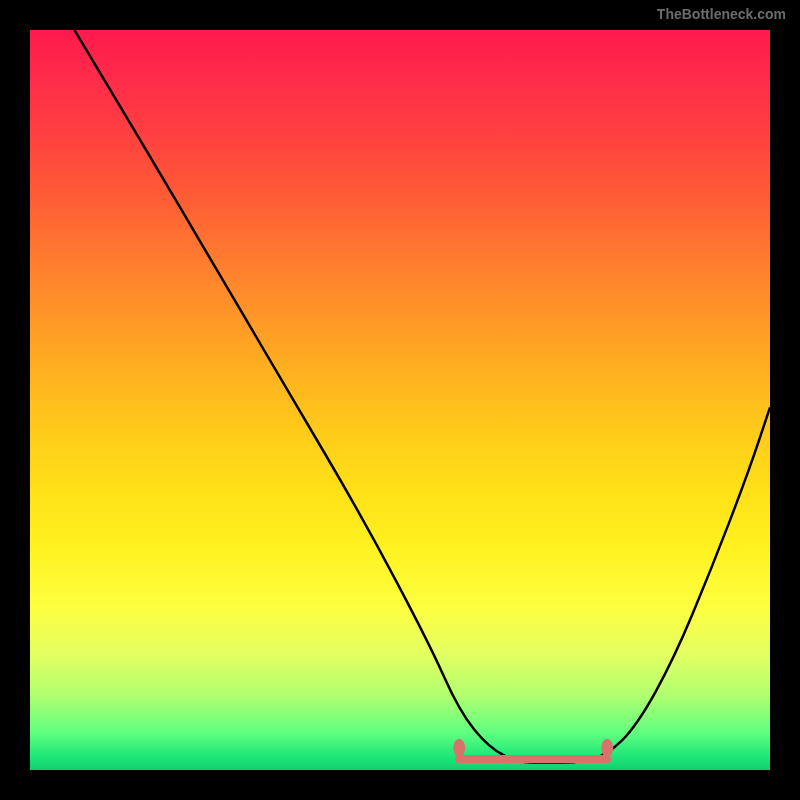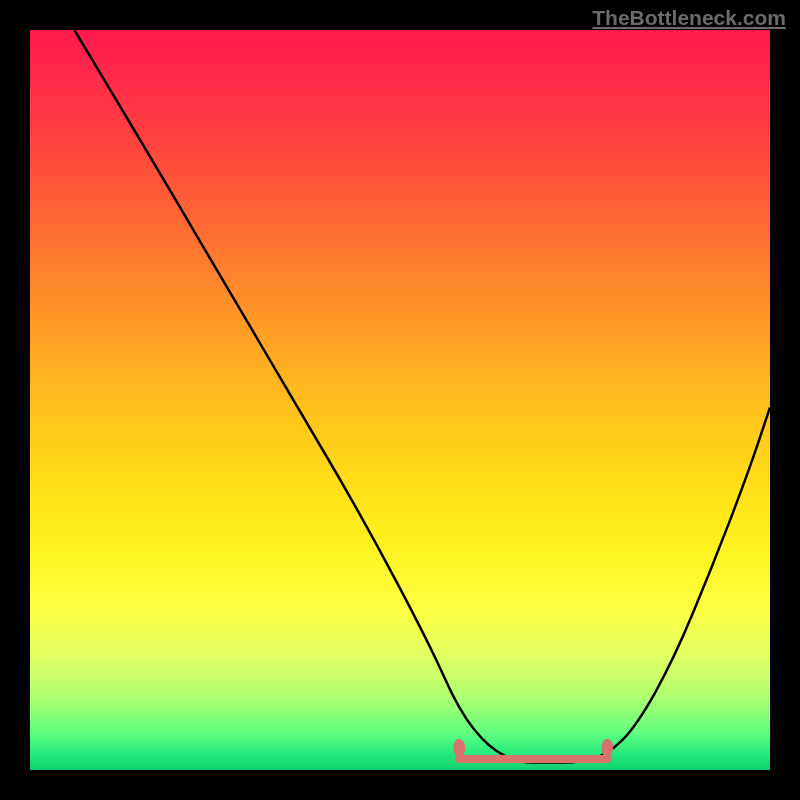--- a/index.html
+++ b/index.html
@@ -15,24 +15,23 @@
       position: relative;
       overflow: hidden;
     }
 
     .watermark {
       position: absolute;
       top: 6px;
       right: 14px;
       color: #6b6b6b;
       font-family: Arial, sans-serif;
-      font-size: 21px;
+      font-size: 14px;
       font-weight: 600;
       z-index: 10;
-      text-decoration: underline;
     }
 
     .chart-area {
       position: absolute;
       top: 30px;
       left: 30px;
       width: 740px;
       height: 740px;
       background: linear-gradient(to bottom,
         #ff1a4d 0%,

